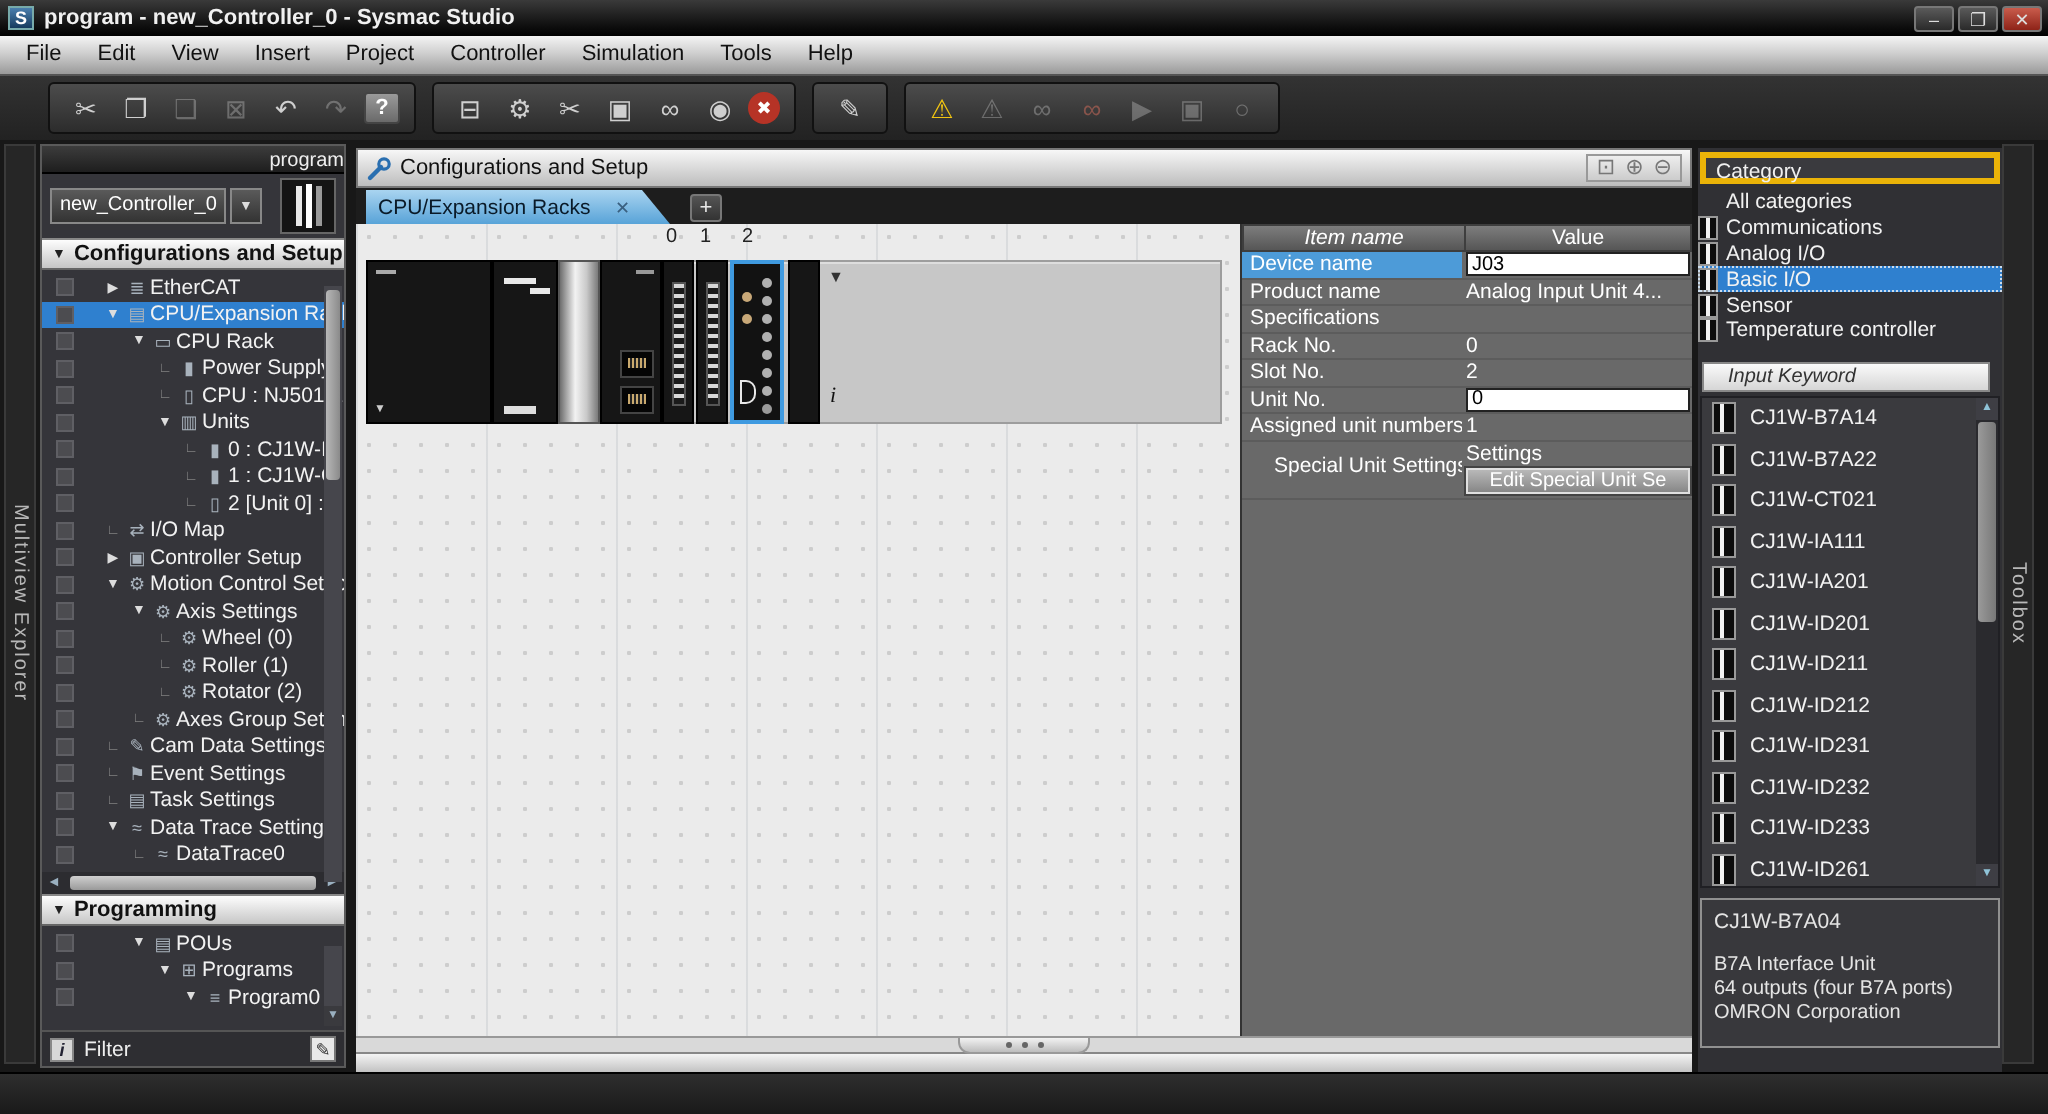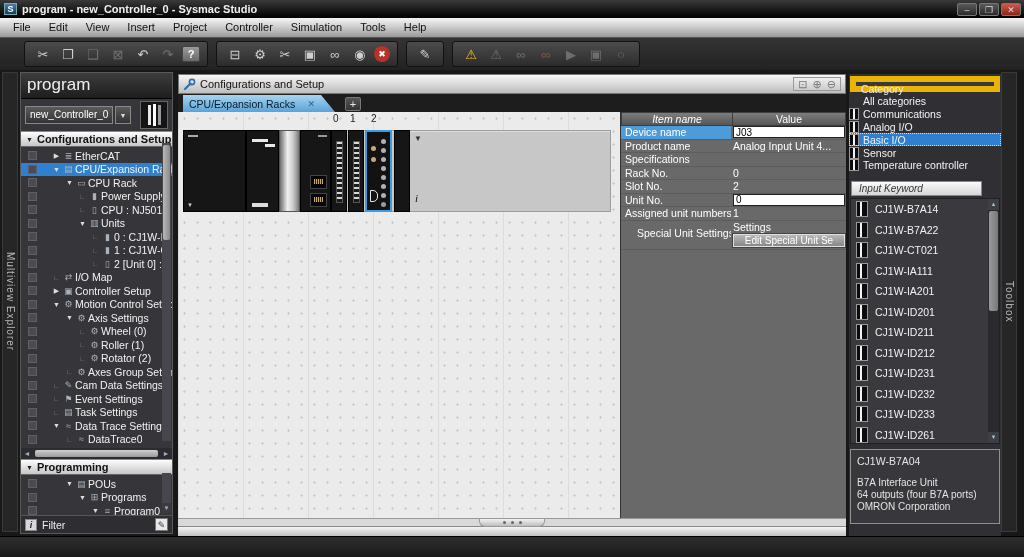--- a/index.html
+++ b/index.html
@@ -41,22 +41,22 @@
   
   #left-strip { position:absolute; left:2px; top:72px; width:16px; height:460px; background:#262626;
     border:1px solid #3a3a3a; display:flex; align-items:center; justify-content:center; }
   #right-strip { position:absolute; left:1001px; top:72px; width:16px; height:460px; background:#262626;
     border:1px solid #3a3a3a; display:flex; align-items:center; justify-content:center; }
   .v-label { writing-mode:vertical-rl; font-size:10px; color:#b8b8b8; letter-spacing:1px; white-space:nowrap; }
 
   
   #sidebar { position:absolute; left:20px; top:72px; width:153px; height:462px;
     background:#35353a; border:1px solid #5a5a5a; }
-  #sidebar-title { height:26px; background:linear-gradient(#3c3c3c,#1e1e1e); border-bottom:1px solid #000;
-    color:#eee; font-size:17px; padding:2px 0 0 6px; }
+  #sidebar-title { height:14px; background:linear-gradient(#3c3c3c,#1e1e1e); border-bottom:1px solid #000;
+    color:#eee; font-size:10px; padding:2px 0 0 6px;text-align:right; }
   #controller-row { height:32px; display:flex; align-items:center; padding:0 4px; gap:2px; }
   #controller-select { width:88px; height:18px; background:linear-gradient(#5a5a5a,#333);
     border:1px solid #888; color:#fff; font-size:10px; line-height:16px; padding-left:4px;
     white-space:nowrap; overflow:hidden; }
   #controller-arrow { width:16px; height:18px; background:linear-gradient(#5a5a5a,#333); border:1px solid #888;
     color:#ddd; font-size:7px; text-align:center; line-height:17px; }
   #controller-thumb { margin-left:auto; width:28px; height:28px; background:#141414; border:1px solid #666;
     display:flex; align-items:center; justify-content:center; gap:2px; }
   #controller-thumb i { display:block; width:3px; height:20px; background:#e8e8e8; }
   #controller-thumb i:nth-child(2) { background:#fff; height:22px; }
@@ -185,31 +185,31 @@
   
   #splitter-row { position:relative; height:8px; background:#d9d9d9; border-top:1px solid #999; }
   #splitter-handle { position:absolute; left:301px; top:0; width:66px; height:8px;
     background:linear-gradient(#f2f2f2,#bdbdbd); border:1px solid #999; border-top:none; border-radius:0 0 6px 6px;
     display:flex; align-items:center; justify-content:center; gap:5px; }
   #splitter-handle i { width:3px; height:3px; border-radius:50%; background:#666; }
   #main-hscroll { height:10px; background:linear-gradient(#f4f4f4,#c2c2c2); border-top:1px solid #888; }
 
   
   #toolbox { position:absolute; left:849px; top:74px; width:152px; height:462px; background:#303034; }
-  #cat-header { height:16px; margin:2px 1px 0 1px; border:6px solid #eab308; background:#3a3a3e;
+  #cat-header { height:16px; margin:2px 1px 0 1px; border:3px solid #eab308; background:#3a3a3e;
     color:#f0f0f0; font-size:10.5px; padding:1px 0 0 5px; }
   #cat-list { margin-top:3px; }
   .cat-row { display:flex; align-items:center; height:12.8px; gap:4px; }
   .cat-row[data-state~="selected"] { background:#2f80cf; outline:1px dotted #cde; outline-offset:-1px; }
   .cat-row[data-state~="noicon"] .unit-icon { visibility:hidden; }
   .cat-row .clabel { color:#f2f2f2; font-size:10.5px; white-space:nowrap; }
   .unit-icon { flex:none; width:10px; height:12px; border:1px solid #999;
     background:linear-gradient(90deg,#0c0c0c 0 3px,#f2f2f2 3px 5px,#0c0c0c 5px 100%); }
-  #search-box { margin:9px 2px 0 2px; height:15px; width:131px; background:linear-gradient(#fafafa,#d6d6d6);
-    border:1px solid #888; font-size:10px; padding:0 7px; color:#222;
+  #search-box { margin:9px 2px 0 2px; height:15px; width:144px; background:linear-gradient(#fafafa,#d6d6d6);
+    border:1px solid #888; font-size:10px; padding:0 12px; color:#222;
     font-family:"Liberation Sans",sans-serif; }
   #search-box::placeholder { font-style:italic; color:#333; opacity:1; }
   #unit-list { position:relative; margin:2px 1px 0 1px; height:246px; background:#3a3a3e;
     border:1px solid #202024; overflow:hidden; padding-right:11px; }
   .unit-row { display:flex; align-items:center; height:20.5px; padding-left:5px; gap:7px; }
   .unit-row .unit-icon { width:12px; height:16px; }
   .unit-row .ulabel { color:#f2f2f2; font-size:10.5px; white-space:nowrap; }
   #unit-vscroll { position:absolute; right:0; top:0; width:11px; height:100%; background:#2a2a2e; }
   #unit-vscroll .arr { position:absolute; left:0; width:11px; height:11px; background:#3e3e44;
     color:#8fc3d8; font-size:6px; text-align:center; line-height:11px; }

